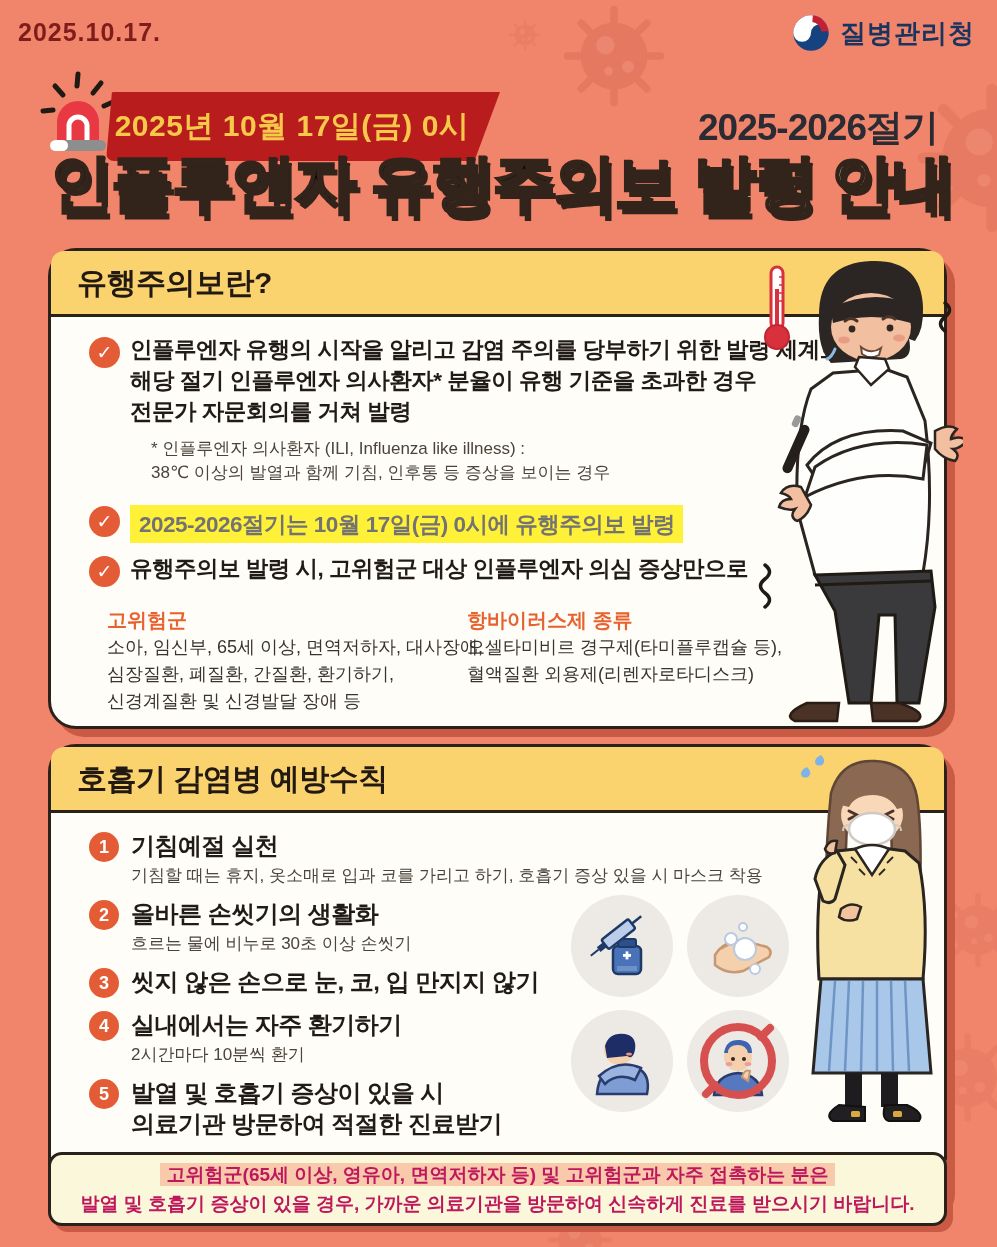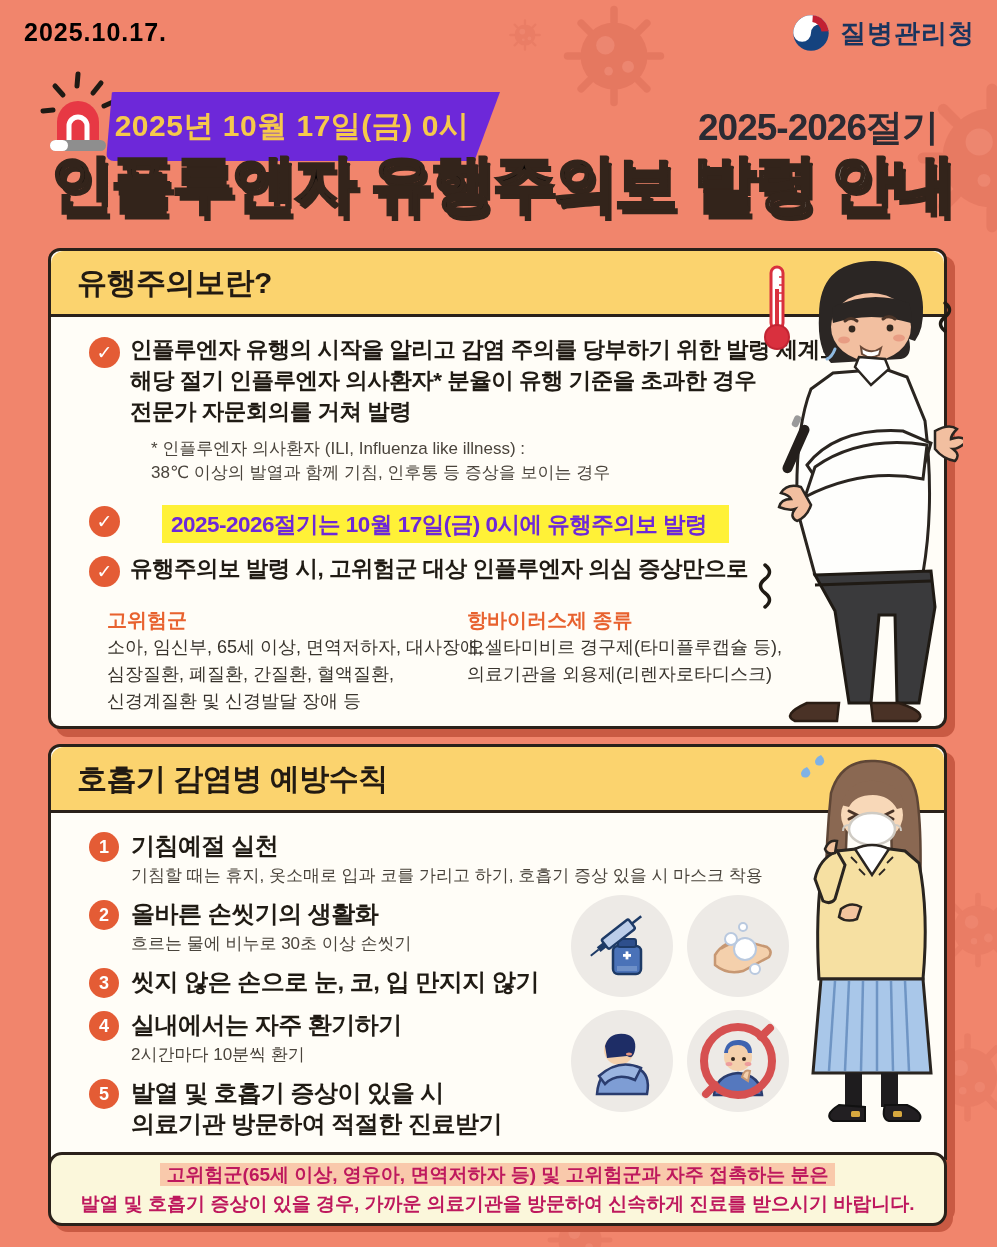--- a/index.html
+++ b/index.html
@@ -3,56 +3,56 @@
 <meta charset="utf-8">
 <style>
   * { margin:0; padding:0; box-sizing:border-box; }
   body { font-family:"Liberation Sans","DejaVu Sans",sans-serif; background:#c96; }
   .poster { position:relative; width:997px; height:1247px; background:#F1856C; overflow:hidden; }
 
   
   .virus { position:absolute; opacity:.75; }
 
   
-  .top-date { position:absolute; top:18px; left:24px; font-size:25px; font-weight:600; color:#000000; letter-spacing:1px; }
+  .top-date { position:absolute; top:18px; left:18px; font-size:25px; font-weight:600; color:#7f1d1d; letter-spacing:1px; }
   .agency { position:absolute; top:13px; right:22px; display:flex; align-items:center; gap:9px; }
   .agency-name { font-size:26px; font-weight:700; color:#19345E; letter-spacing:1px; }
 
   
   .siren { position:absolute; left:38px; top:66px; }
   .banner { position:absolute; left:106px; top:92px; width:394px; height:69px;
-            background:#6d28d9; clip-path:polygon(1.5% 0,100% 0,93.5% 100%,0 100%);
+            background:#b91c1c; clip-path:polygon(1.5% 0,100% 0,93.5% 100%,0 100%);
             border-radius:8px 0 0 8px; display:flex; align-items:center; justify-content:center; }
   .banner-text { font-size:30px; font-weight:800; color:#F6C94B; letter-spacing:.5px; padding-right:22px; }
 
   
   .title-row { position:absolute; top:141px; left:50px; display:flex; gap:18px; align-items:baseline; white-space:nowrap; }
   .title-main, .title-sub { font-size:63px; font-weight:900; letter-spacing:-2px;
        -webkit-text-stroke:2.5px #33241B; text-shadow:4px 6px 0 #33241B; }
   .title-main { color:#000000; }
   .title-sub  { color:#FFFDF6; }
   .season { position:absolute; top:103px; left:688px; width:260px; text-align:center;
             font-size:37px; font-weight:800; color:#2B2B33; letter-spacing:-1px; }
 
   
   .card { position:absolute; left:48px; width:899px; background:#FFFDF7; border:3px solid #2A211A;
-          border-radius:12px; box-shadow:8px 8px 0 #C95A43; }
+          border-radius:28px; box-shadow:8px 8px 0 #C95A43; }
   .card-head { background:#FBD36E; border-bottom:3px solid #2A211A; border-radius:13px 13px 0 0;
                font-size:30px; font-weight:800; color:#221A12; padding:12px 0 10px 26px; letter-spacing:-.5px; }
   .card1 { top:248px; height:481px; }
   .card2 { top:744px; height:470px; }
   .card-body { position:relative; padding:17px 0 0 38px; }
 
   .check-row { display:flex; gap:10px; margin-bottom:10px; }
   .check { flex:0 0 auto; width:31px; height:31px; border-radius:50%; background:#E45C35; color:#fff;
            font-size:19px; font-weight:900; display:flex; align-items:center; justify-content:center; margin-top:3px; }
   .b-lines div { font-size:22.5px; line-height:31px; font-weight:800; color:#201B14; white-space:nowrap; letter-spacing:-.5px; }
   .note { margin:6px 0 18px 62px; font-size:17px; line-height:24px; color:#4A443C; white-space:nowrap; }
-  .hl { background:#FFF137; font-size:22.5px; font-weight:800; color:#6d28d9; padding:4px 22px 3px 9px;
-        margin-top:2px; white-space:nowrap; letter-spacing:-.5px;margin-left:32px; }
+  .hl { background:#FFF137; font-size:22.5px; font-weight:800; color:#737373; padding:4px 8px 3px 9px;
+        margin-top:2px; white-space:nowrap; letter-spacing:-.5px; }
   .cols { display:flex; gap:22px; margin:20px 0 0 18px; }
   .col1 { width:338px; }
   .col-title { font-size:20px; font-weight:800; color:#E8622F; margin-bottom:0; }
   .col-line { font-size:18px; line-height:27px; color:#39342D; white-space:nowrap; }
 
   
   .item { display:flex; gap:12px; margin-bottom:11px; }
   .num { flex:0 0 auto; width:30px; height:30px; border-radius:50%; background:#E45C35; color:#fff;
          font-size:18px; font-weight:800; display:flex; align-items:center; justify-content:center; margin-top:2px; }
   .item-title { font-size:24px; font-weight:800; color:#201B14; line-height:31px; white-space:nowrap; letter-spacing:-.5px; }
@@ -175,27 +175,27 @@
       <div class="check-row" style="margin-top:8px">
         <span class="check">✓</span>
         <div class="b-lines">
           <div>유행주의보 발령 시, 고위험군 대상 인플루엔자 의심 증상만으로</div>
         </div>
       </div>
       <div class="cols">
         <div class="col1">
           <div class="col-title">고위험군</div>
           <div class="col-line">소아, 임신부, 65세 이상, 면역저하자, 대사장애,</div>
-          <div class="col-line">심장질환, 폐질환, 간질환, 혈액질환,</div>
+          <div class="col-line">심장질환, 폐질환, 간질환, 환기하기,</div>
           <div class="col-line">신경계질환 및 신경발달 장애 등</div>
         </div>
         <div>
           <div class="col-title">항바이러스제 종류</div>
           <div class="col-line">오셀타미비르 경구제(타미플루캡슐 등),</div>
-          <div class="col-line">의료기관을 외용제(리렌자로타디스크)</div>
+          <div class="col-line">혈액질환 외용제(리렌자로타디스크)</div>
         </div>
       </div>
     </div>
 
     <svg class="man-illu" width="214" height="470" viewBox="0 0 214 470">
 
       <g>
         <rect x="22" y="12" width="12" height="62" rx="6" fill="#FFFFFF" stroke="#D9303E" stroke-width="3"></rect>
         <rect x="26" y="34" width="4" height="38" fill="#D9303E"></rect>
         <circle cx="28" cy="82" r="12" fill="#D9303E" stroke="#C22533" stroke-width="2"></circle>

